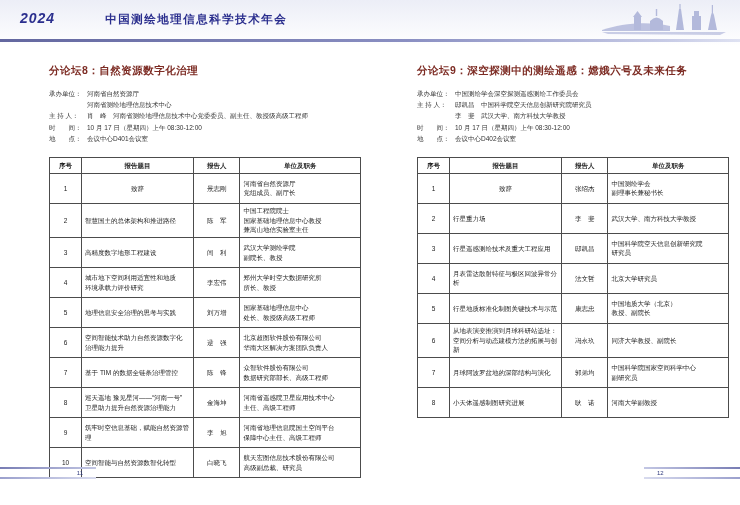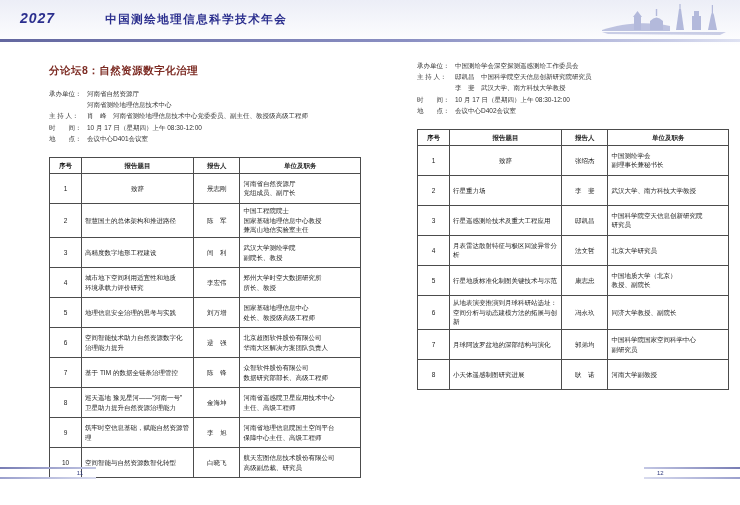--- a/index.html
+++ b/index.html
@@ -69,21 +69,21 @@
   .footer-right .bar{background:linear-gradient(to left,#787db4,#c3c7e4);}
   .footer-right .bar2{background:linear-gradient(to left,#9ba0cd,#d8dbee);}
   .footer-right .num{text-align:left;padding-left:13px;}
 </style>
 </head>
 <body>
 
 <div class="top-tint"></div>
 
 <div class="banner">
-  <span class="logo-year">2027</span><span class="banner-title">中国测绘地理信息科学技术年会</span>
+  <span class="logo-year">2024</span><span class="banner-title">中国测绘地理信息科学技术年会</span>
 </div>
 
 <svg class="skyline" width="132" height="36" viewBox="0 0 132 36">
   <g fill="#b3b9db">
     <path d="M2 27 C 22 20, 48 18, 70 23 L70 28 L2 28 Z" opacity="0.85"></path>
     <rect x="34" y="14" width="7" height="13"></rect>
     <path d="M33 14 L37.5 8 L42 14 Z"></path>
     <rect x="50" y="18" width="13" height="9"></rect>
     <path d="M50 18 Q56.5 11 63 18 Z"></path>
     <rect x="55.8" y="6" width="1.4" height="7"></rect>
@@ -205,20 +205,21 @@
           <td class="c1">空间智能与自然资源数智化转型</td>
           <td class="c2">白晓飞</td>
           <td class="c3">航天宏图信息技术股份有限公司
 高级副总裁、研究员</td>
         </tr>
       </tbody>
     </table>
 </div>
 
 <div class="page page-right">
+  <div class="forum-title">分论坛9：深空探测中的测绘遥感：嫦娥六号及未来任务</div>
   <div class="meta">
       <div class="meta-row">
         <span class="meta-label">承办单位：</span>
         <span class="meta-value">中国测绘学会深空探测遥感测绘工作委员会</span>
       </div>
       <div class="meta-row">
         <span class="meta-label">主 持 人：</span>
         <span class="meta-value">邸凯昌　中国科学院空天信息创新研究院研究员</span>
       </div>
       <div class="meta-row">

